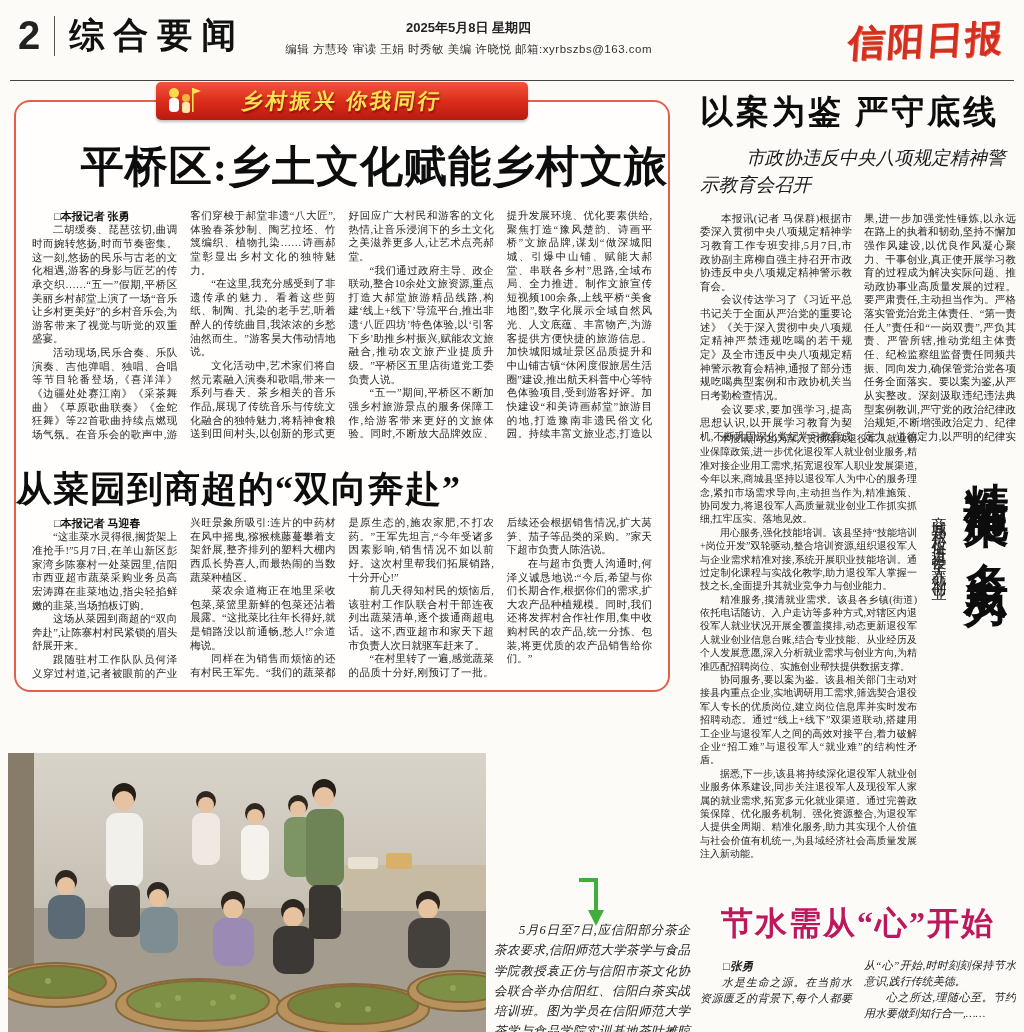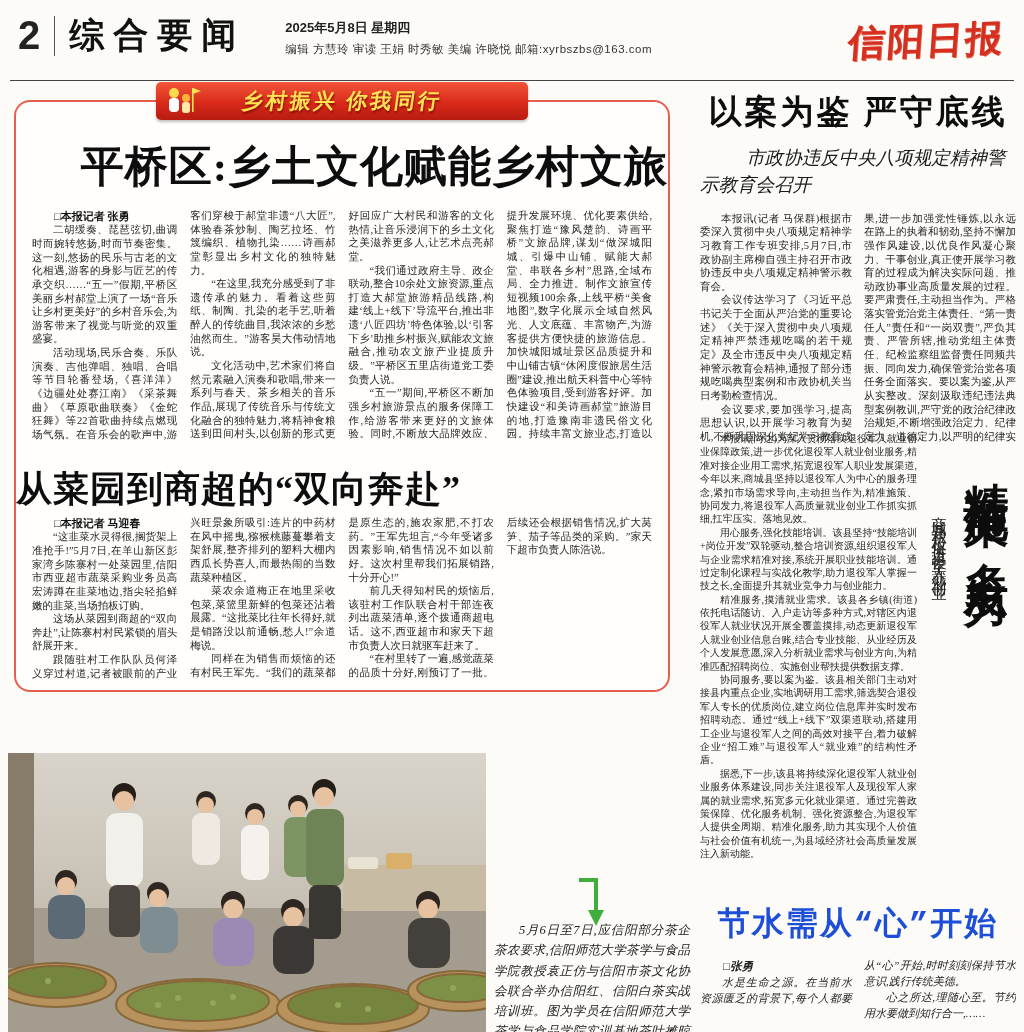--- a/index.html
+++ b/index.html
@@ -7,21 +7,21 @@
        font-family:"Liberation Serif","DejaVu Serif",serif;color:#1c1c1c;}
   .page{position:relative;width:1024px;height:1032px;}
 
   
   .masthead{position:absolute;left:18px;top:12px;width:988px;height:66px;}
   .mast-left{display:flex;align-items:center;gap:14px;}
   .page-no{font-family:"Liberation Sans",sans-serif;font-size:40px;font-weight:bold;color:#222;}
   .mast-divider{width:1px;height:40px;background:#555;}
   .section-name{font-family:"Liberation Sans",sans-serif;font-size:35px;font-weight:bold;letter-spacing:9px;color:#111;}
   .mast-meta{margin-left:26px;margin-top:4px;}
-  .date-line{font-family:"Liberation Sans",sans-serif;font-size:13px;font-weight:bold;color:#222;}
+  .date-line{font-family:"Liberation Sans",sans-serif;font-size:13px;font-weight:bold;color:#222;text-align:center;}
   .staff-line{font-family:"Liberation Sans",sans-serif;font-size:11.5px;color:#333;margin-top:5px;letter-spacing:.5px;}
   .paper-logo{position:absolute;right:2px;top:4px;font-size:37px;font-weight:900;color:#d42f1f;
               transform:rotate(-2deg) skewX(-6deg);letter-spacing:2px;
               text-shadow:1px 1px 0 #e4604d;}
   .mast-rule{position:absolute;left:10px;right:10px;top:80px;height:1px;background:#444;}
 
   
   .left-box{position:absolute;left:14px;top:100px;width:652px;height:588px;
             border:2px solid #e4604d;border-radius:16px;background:#fffefc;}
   .banner{position:absolute;left:50%;top:-20px;transform:translateX(-50%);
@@ -48,38 +48,38 @@
   
   .photo{position:absolute;left:8px;top:753px;width:478px;height:279px;overflow:hidden;background:#b9b2a4;}
   .green-arrow{position:absolute;left:576px;top:876px;}
   .photo-caption{position:absolute;left:494px;top:920px;width:196px;
                  font-size:12.5px;font-style:italic;line-height:1.62;text-align:justify;color:#222;}
   .photo-caption p{margin:0;text-indent:2em;}
 
   
   .right-col{position:absolute;left:700px;top:0;width:316px;}
   .yian{position:absolute;left:0;top:90px;width:316px;}
-  .headline-3{text-align:center;font-size:33px;font-weight:900;letter-spacing:3px;color:#0d0d0d;}
+  .headline-3{text-align:left;font-size:33px;font-weight:900;letter-spacing:3px;color:#0d0d0d;}
   .subtitle-3{margin-top:10px;font-size:18.5px;font-style:italic;line-height:1.45;
               text-indent:2.5em;color:#1a1a1a;}
   .art-body-3{margin-top:13px;height:238px;column-count:2;column-gap:12px;column-fill:auto;
               font-size:10.5px;line-height:1.30;text-align:justify;color:#252525;overflow:hidden;}
   .art-body-3 p{margin:0;text-indent:2em;}
 
   .jingzhun{position:absolute;left:0;top:432px;width:316px;height:464px;display:flex;}
   .art-body-4{width:222px;height:464px;font-size:10px;line-height:1.34;text-align:justify;
               color:#252525;overflow:hidden;}
   .art-body-4 p{margin:0;text-indent:2em;}
   .v-subtitle{writing-mode:vertical-rl;font-size:15px;letter-spacing:5px;color:#222;
               margin-left:12px;margin-top:72px;height:380px;}
   .v-headline{writing-mode:vertical-rl;font-size:45px;font-weight:900;letter-spacing:7px;
               color:#0d0d0d;margin-left:8px;margin-top:14px;height:446px;}
 
   .jieshui{position:absolute;left:0;top:902px;width:316px;}
-  .headline-5{text-align:center;font-size:32px;font-weight:900;letter-spacing:2px;color:#1d4ed8;font-family:Liberation Mono, monospace;}
+  .headline-5{text-align:center;font-size:32px;font-weight:900;letter-spacing:2px;color:#be185d;}
   .art-body-5{margin-top:12px;height:74px;column-count:2;column-gap:12px;column-fill:auto;
               font-size:11px;font-style:italic;line-height:1.45;text-align:justify;
               color:#222;overflow:hidden;}
   .art-body-5 p{margin:0;text-indent:2em;}
   .byline-5{font-weight:bold;font-size:11.5px;font-style:italic;margin:0 0 8px 0;text-indent:0;}
 </style>
 </head>
 <body>
 
 <div class="page">
@@ -125,20 +125,21 @@
     <div class="headline-2">从菜园到商超的“双向奔赴”</div>
     <div class="art-body-2">
       <p class="byline">□本报记者 马迎春</p>
     <p>“这韭菜水灵得很,搁货架上准抢手!”5月7日,在羊山新区彭家湾乡陈寨村一处菜园里,信阳市西亚超市蔬菜采购业务员高宏涛蹲在韭菜地边,指尖轻掐鲜嫩的韭菜,当场拍板订购。</p>
         <p>这场从菜园到商超的“双向奔赴”,让陈寨村村民紧锁的眉头舒展开来。</p>
         <p>跟随驻村工作队队员何泽义穿过村道,记者被眼前的产业兴旺景象所吸引:连片的中药材在风中摇曳,猕猴桃藤蔓攀着支架舒展,整齐排列的塑料大棚内西瓜长势喜人,而最热闹的当数蔬菜种植区。</p>
         <p>菜农余道梅正在地里采收包菜,菜篮里新鲜的包菜还沾着晨露。“这批菜比往年长得好,就是销路没以前通畅,愁人!”余道梅说。</p>
         <p>同样在为销售而烦恼的还有村民王军先。“我们的蔬菜都是原生态的,施农家肥,不打农药。”王军先坦言,“今年受诸多因素影响,销售情况不如以前好。这次村里帮我们拓展销路,十分开心!”</p>
         <p>前几天得知村民的烦恼后,该驻村工作队联合村干部连夜列出蔬菜清单,逐个拨通商超电话。这不,西亚超市和家天下超市负责人次日就驱车赶来了。</p>
         <p>“在村里转了一遍,感觉蔬菜的品质十分好,刚预订了一批。后续还会根据销售情况,扩大莴笋、茄子等品类的采购。”家天下超市负责人陈浩说。</p>
+        <p>在与超市负责人沟通时,何泽义诚恳地说:“今后,希望与你们长期合作,根据你们的需求,扩大农产品种植规模。同时,我们还将发挥村合作社作用,集中收购村民的农产品,统一分拣、包装,将更优质的农产品销售给你们。”</p>
       </div>
   </div>
 
   <div class="photo">
     <svg width="478" height="279" viewBox="0 0 478 279">
       <defs>
         <linearGradient id="wall" x1="0" y1="0" x2="0" y2="1">
           <stop offset="0" stop-color="#d9d4ca"></stop>
             <stop offset="1" stop-color="#b7b0a2"></stop>
         </linearGradient>

